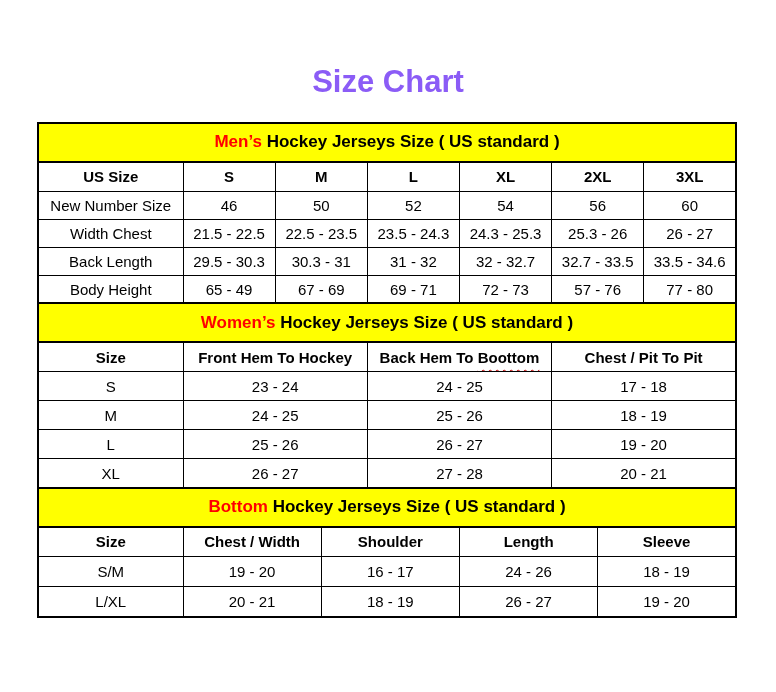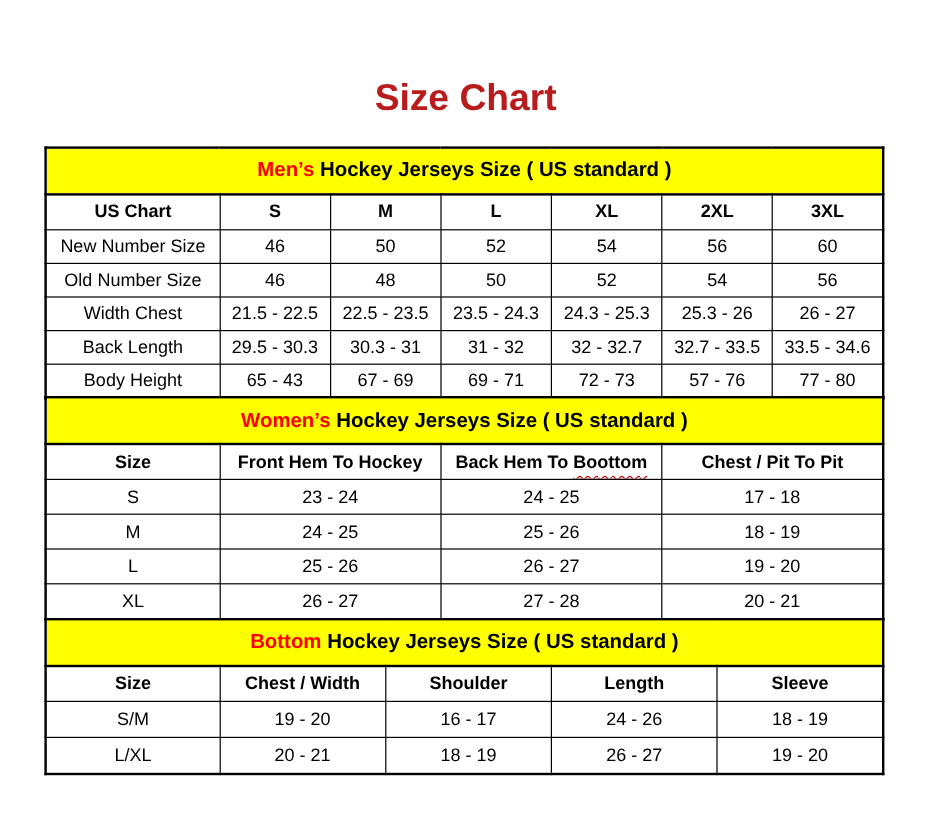--- a/index.html
+++ b/index.html
@@ -7,21 +7,21 @@
     padding: 0;
     width: 776px;
     height: 692px;
     background: #ffffff;
     overflow: hidden;
     font-family: "Liberation Sans", sans-serif;
   }
   .page-title {
     margin: 64px 0 0 0;
     text-align: center;
-    color: #b91c1c;
+    color: #8b5cf6;
     font-size: 31px;
     font-weight: bold;
     line-height: 1.15;
   }
   .tables-wrap {
     width: 768px;
     margin: 22px 0 0 37px;
   }
   table {
     border-collapse: collapse;
@@ -77,67 +77,58 @@
         <col>
         <col>
         <col>
         <col>
       </colgroup>
     <tbody>
       <tr class="band">
         <td colspan="7"><span class="hl">Men’s</span><span> Hockey Jerseys Size ( US standard )</span></td>
       </tr>
       <tr class="head">
-        <th>US Chart</th>
+        <th>US Size</th>
         <th>S</th>
         <th>M</th>
         <th>L</th>
         <th>XL</th>
         <th>2XL</th>
         <th>3XL</th>
       </tr>
       <tr class="mrow">
         <td>New Number Size</td>
         <td>46</td>
         <td>50</td>
         <td>52</td>
         <td>54</td>
         <td>56</td>
         <td>60</td>
       </tr>
       <tr class="mrow">
-        <td>Old Number Size</td>
-        <td>46</td>
-        <td>48</td>
-        <td>50</td>
-        <td>52</td>
-        <td>54</td>
-        <td>56</td>
-      </tr>
-      <tr class="mrow">
         <td>Width Chest</td>
         <td>21.5 - 22.5</td>
         <td>22.5 - 23.5</td>
         <td>23.5 - 24.3</td>
         <td>24.3 - 25.3</td>
         <td>25.3 - 26</td>
         <td>26 - 27</td>
       </tr>
       <tr class="mrow">
         <td>Back Length</td>
         <td>29.5 - 30.3</td>
         <td>30.3 - 31</td>
         <td>31 - 32</td>
         <td>32 - 32.7</td>
         <td>32.7 - 33.5</td>
         <td>33.5 - 34.6</td>
       </tr>
       <tr class="mrow">
         <td>Body Height</td>
-        <td>65 - 43</td>
+        <td>65 - 49</td>
         <td>67 - 69</td>
         <td>69 - 71</td>
         <td>72 - 73</td>
         <td>57 - 76</td>
         <td>77 - 80</td>
       </tr>
     </tbody>
   </table>
 
   <table class="joined">

